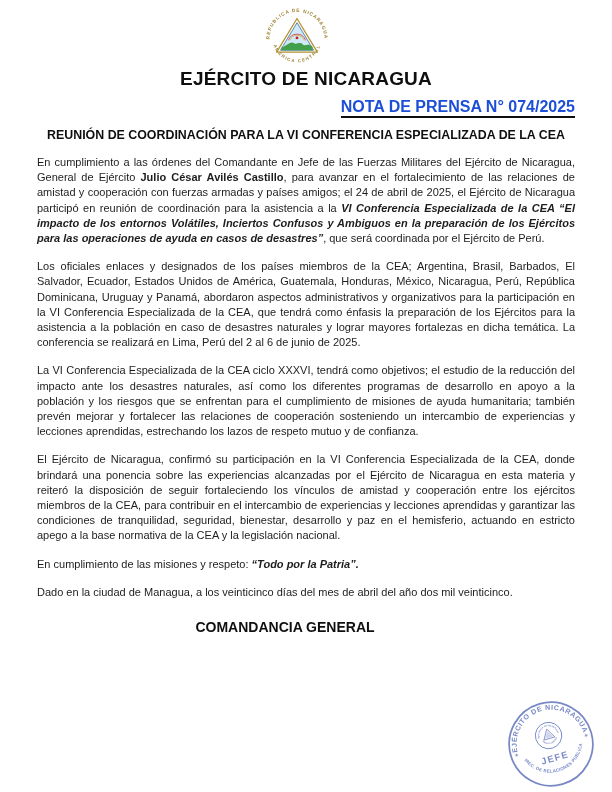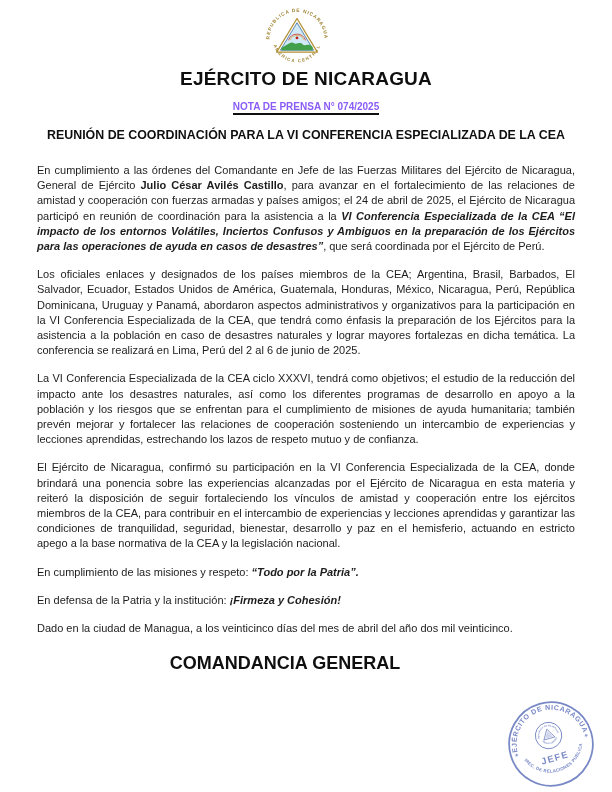--- a/index.html
+++ b/index.html
@@ -13,41 +13,41 @@
     color:#1d1d1d;
     overflow:hidden;
   }
   .emblem-svg { display:block; margin-left:224px; }
   h1.title {
     margin:3px 0 0; text-align:center;
     font-size:19px; line-height:21px; font-weight:700; color:#0f0f0f;
     letter-spacing:0.2px;
   }
   h2.note {
-    margin:9px 0 0; text-align:center;
-    font-size:10px; line-height:17px; font-weight:700; color:#8b5cf6;
+    margin:9px 0 0; text-align:right;
+    font-size:16px; line-height:17px; font-weight:700; color:#1d4ed8;
   }
   h2.note span { border-bottom:2px solid #0f0f0f; padding-bottom:1px; }
   h3.headline {
     margin:12px auto 4px; max-width:545px; text-align:center;
     font-size:12.4px; line-height:16px; font-weight:700; color:#0f0f0f;
   }
   main p {
     margin:13px 0 0;
     font-size:11px; line-height:15.2px;
     text-align:justify;
   }
-  main p.first { margin-top:20px; }
+  main p.first { margin-top:12px; }
   main p.single { text-align:left; }
   .bname { font-weight:700; font-style:normal; }
   .bi { font-weight:700; font-style:italic;text-align:right; }
   footer.sign {
     margin-top:20px; padding-right:42px;
     text-align:center; font-weight:700;
-    font-size:18px; line-height:15px; color:#0f0f0f;
+    font-size:14px; line-height:15px; color:#0f0f0f;
   }
   .seal-svg {
     position:absolute; left:507px; top:700px;
     transform:rotate(-16deg);
     opacity:0.92;
   }
   svg text { font-family:"Liberation Sans", sans-serif; }
 </style>
 </head>
 <body>
@@ -85,21 +85,20 @@
     <p class="first"><span>En cumplimiento a las órdenes del Comandante en Jefe de las Fuerzas Militares del Ejército de Nicaragua, General de Ejército </span><span class="bname">Julio César Avilés Castillo</span><span>, para avanzar en el fortalecimiento de las relaciones de amistad y cooperación con fuerzas armadas y países amigos; el 24 de abril de 2025, el Ejército de Nicaragua participó en reunión de coordinación para la asistencia a la </span><span class="bi">VI Conferencia Especializada de la CEA “El impacto de los entornos Volátiles, Inciertos Confusos y Ambiguos en la preparación de los Ejércitos para las operaciones de ayuda en casos de desastres”</span><span>, que será coordinada por el Ejército de Perú.</span></p>
 
     <p>Los oficiales enlaces y designados de los países miembros de la CEA; Argentina, Brasil, Barbados, El Salvador, Ecuador, Estados Unidos de América, Guatemala, Honduras, México, Nicaragua, Perú, República Dominicana, Uruguay y Panamá, abordaron aspectos administrativos y organizativos para la participación en la VI Conferencia Especializada de la CEA, que tendrá como énfasis la preparación de los Ejércitos para la asistencia a la población en caso de desastres naturales y lograr mayores fortalezas en dicha temática. La conferencia se realizará en Lima, Perú del 2 al 6 de junio de 2025.</p>
 
     <p>La VI Conferencia Especializada de la CEA ciclo XXXVI, tendrá como objetivos; el estudio de la reducción del impacto ante los desastres naturales, así como los diferentes programas de desarrollo en apoyo a la población y los riesgos que se enfrentan para el cumplimiento de misiones de ayuda humanitaria; también prevén mejorar y fortalecer las relaciones de cooperación sosteniendo un intercambio de experiencias y lecciones aprendidas, estrechando los lazos de respeto mutuo y de confianza.</p>
 
     <p>El Ejército de Nicaragua, confirmó su participación en la VI Conferencia Especializada de la CEA, donde brindará una ponencia sobre las experiencias alcanzadas por el Ejército de Nicaragua en esta materia y reiteró la disposición de seguir fortaleciendo los vínculos de amistad y cooperación entre los ejércitos miembros de la CEA, para contribuir en el intercambio de experiencias y lecciones aprendidas y garantizar las condiciones de tranquilidad, seguridad, bienestar, desarrollo y paz en el hemisferio, actuando en estricto apego a la base normativa de la CEA y la legislación nacional.</p>
 
     <p class="single"><span>En cumplimiento de las misiones y respeto: </span><span class="bi">“Todo por la Patria”.</span></p>
 
-    <p class="single"><span>En defensa de la Patria y la institución: </span><span class="bi">¡Firmeza y Cohesión!</span></p>
 
     <p class="single">Dado en la ciudad de Managua, a los veinticinco días del mes de abril del año dos mil veinticinco.</p>
   </main>
 
   <footer class="sign">
     <div>COMANDANCIA GENERAL</div>
   </footer>
 
   <svg class="seal-svg" width="88" height="88" viewBox="0 0 100 100" aria-hidden="true">
     <defs>

